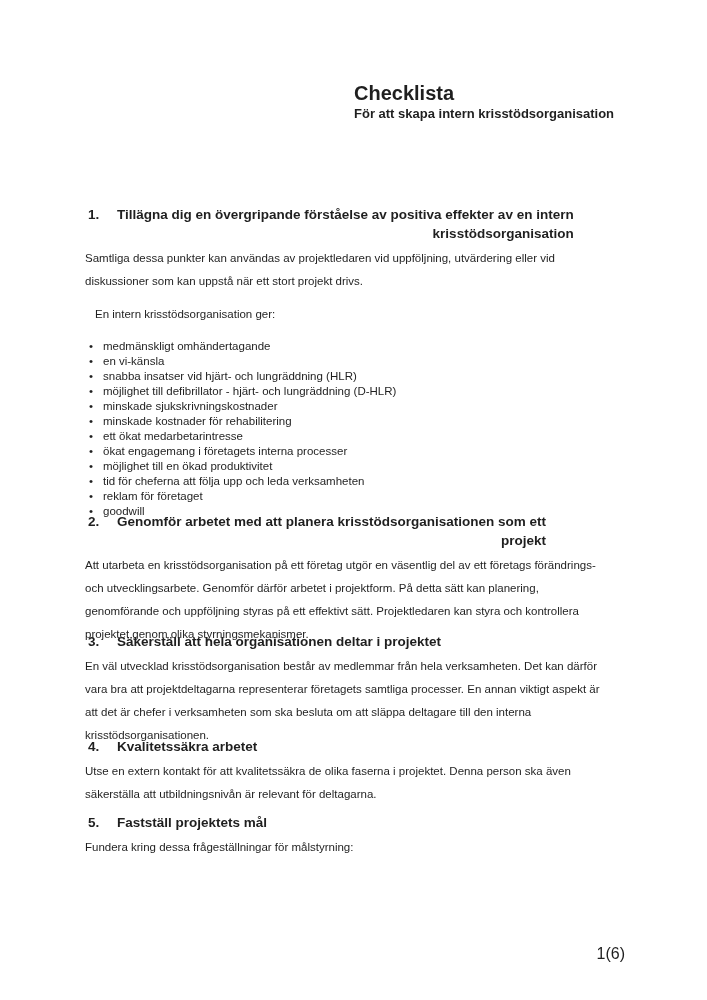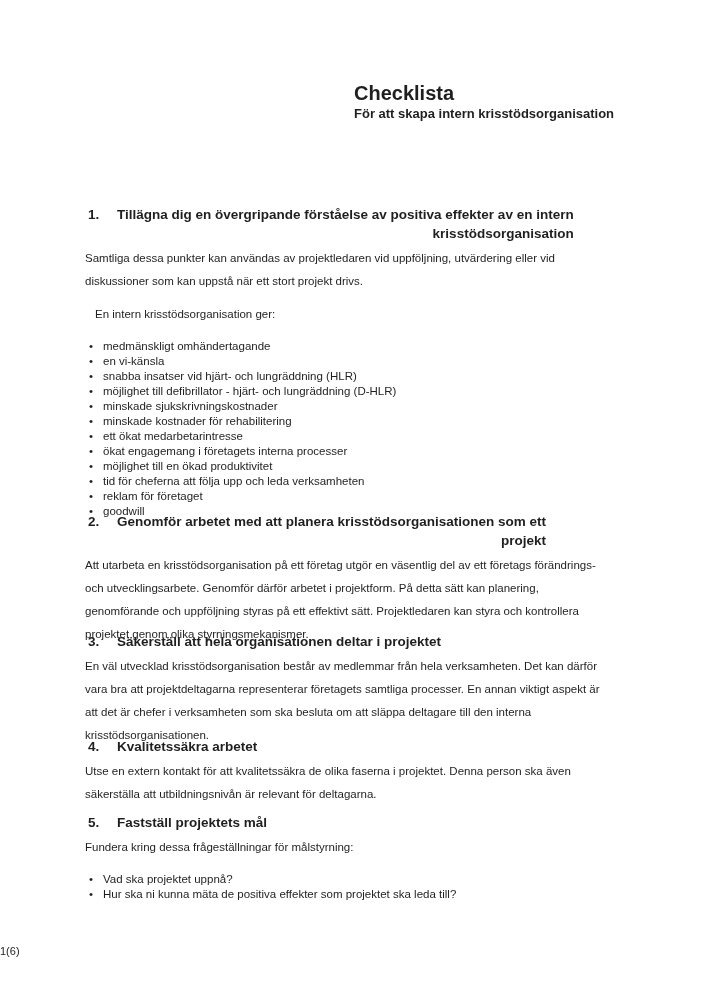--- a/index.html
+++ b/index.html
@@ -75,22 +75,22 @@
   .bullets li::before {
     content: "\2022";
     position: absolute;
     left: 4px;
     top: 0;
   }
   .footer {
     position: absolute;
     left: 0; top: 945px;
     width: 625px;
-    text-align: left;
-    font-size: 11px;
+    text-align: right;
+    font-size: 16px;
   }
 </style>
 </head>
 <body>
 
 <div class="page">
 
   <div class="title-block">
     <div class="doc-title">Checklista</div>
     <div class="doc-subtitle">För att skapa intern krisstödsorganisation</div>
@@ -152,21 +152,17 @@
     <div class="sec-body">Utse en extern kontakt för att kvalitetssäkra de olika faserna i projektet. Denna person ska även
 säkerställa att utbildningsnivån är relevant för deltagarna.</div>
   </section>
 
   <section class="sec" style="top:813px">
     <div class="sec-heading">
       <span class="sec-num">5.</span>
       <span class="sec-title">Fastställ projektets mål</span>
     </div>
     <div class="sec-body">Fundera kring dessa frågeställningar för målstyrning:</div>
-    <ul class="bullets">
-        <li>Vad ska projektet uppnå?</li>
-        <li>Hur ska ni kunna mäta de positiva effekter som projektet ska leda till?</li>
-      </ul>
   </section>
 
   <div class="footer">1(6)</div>
 
 </div>
 
 </body></html>

